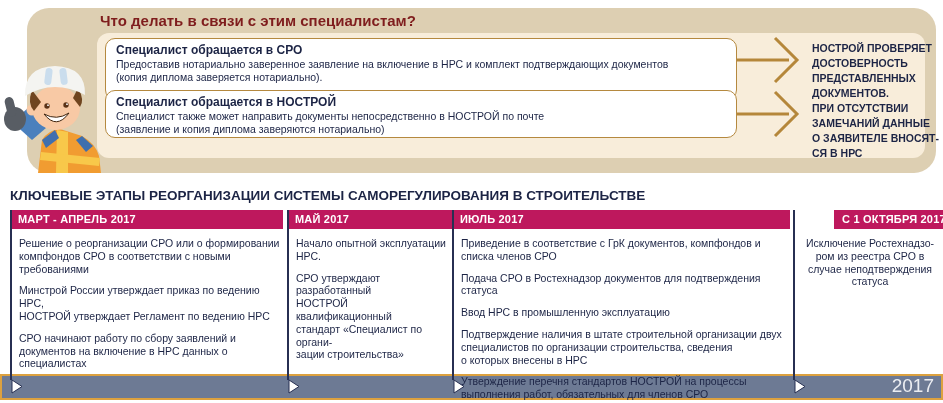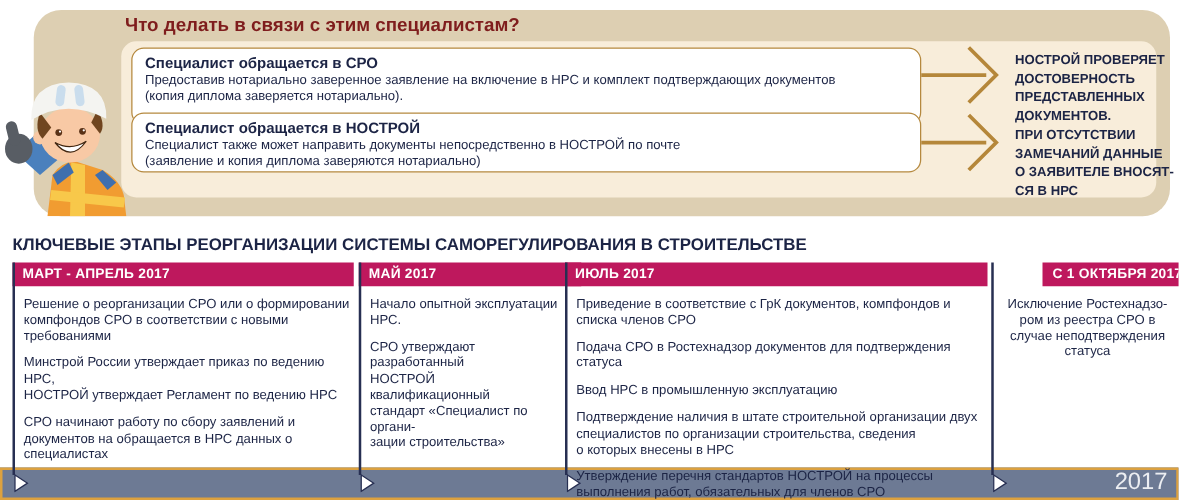--- a/index.html
+++ b/index.html
@@ -104,21 +104,21 @@
 
   <div class="tl-col-line" style="left:10px;"></div>
   <div class="tl-col-line" style="left:287px;"></div>
   <div class="tl-col-line" style="left:452px;"></div>
   <div class="tl-col-line" style="left:793px;"></div>
 
   <div class="tl-col-body" style="left:19px;width:262px;">
     <p>Решение о реорганизации СРО или о формировании компфондов СРО в соответствии с новыми требованиями</p>
     <p>Минстрой России утверждает приказ по ведению НРС,
 НОСТРОЙ утверждает Регламент по ведению НРС</p>
-    <p>СРО начинают работу по сбору заявлений и документов на обращается в НРС данных о специалистах</p>
+    <p>СРО начинают работу по сбору заявлений и документов на включение в НРС данных о специалистах</p>
   </div>
   <div class="tl-col-body" style="left:296px;width:150px;">
     <p>Начало опытной эксплуатации НРС.</p>
     <p>СРО утверждают разработанный
 НОСТРОЙ квалификационный
 стандарт «Специалист по органи-
 зации строительства»</p>
   </div>
   <div class="tl-col-body" style="left:461px;width:326px;">
     <p>Приведение в соответствие с ГрК документов, компфондов и списка членов СРО</p>

